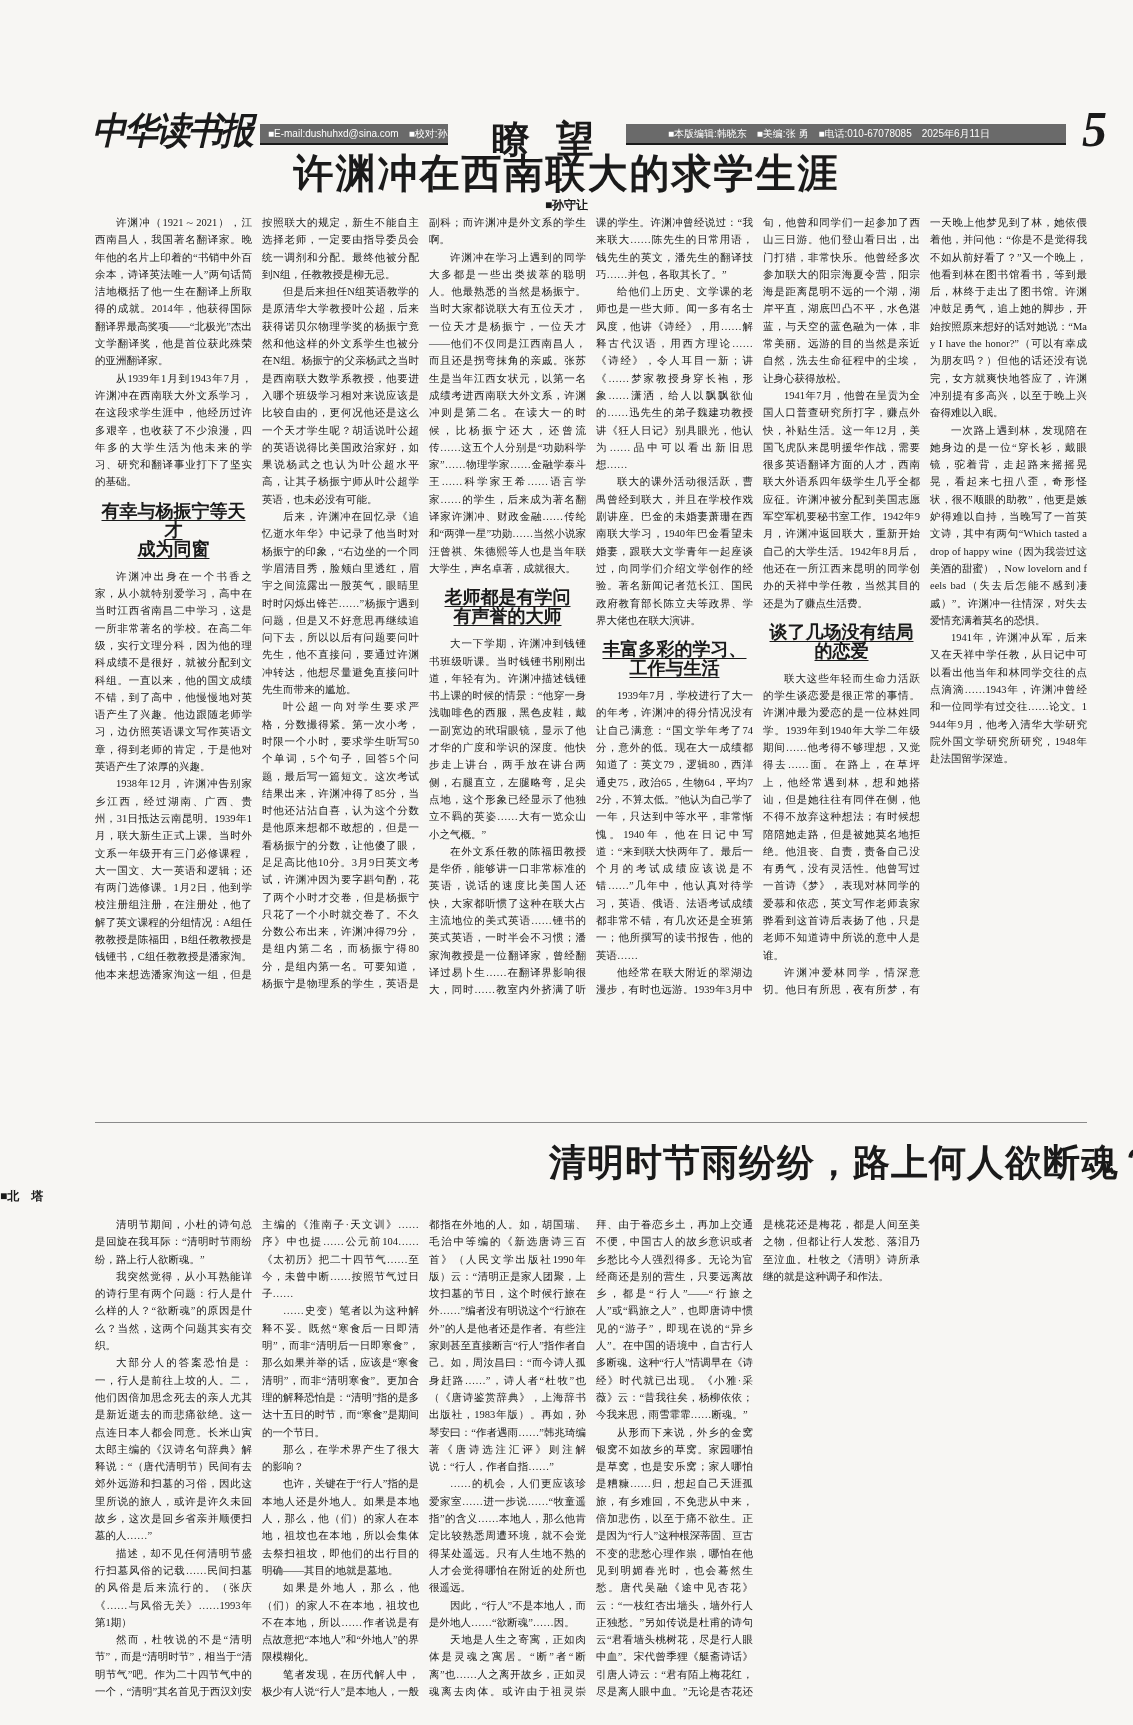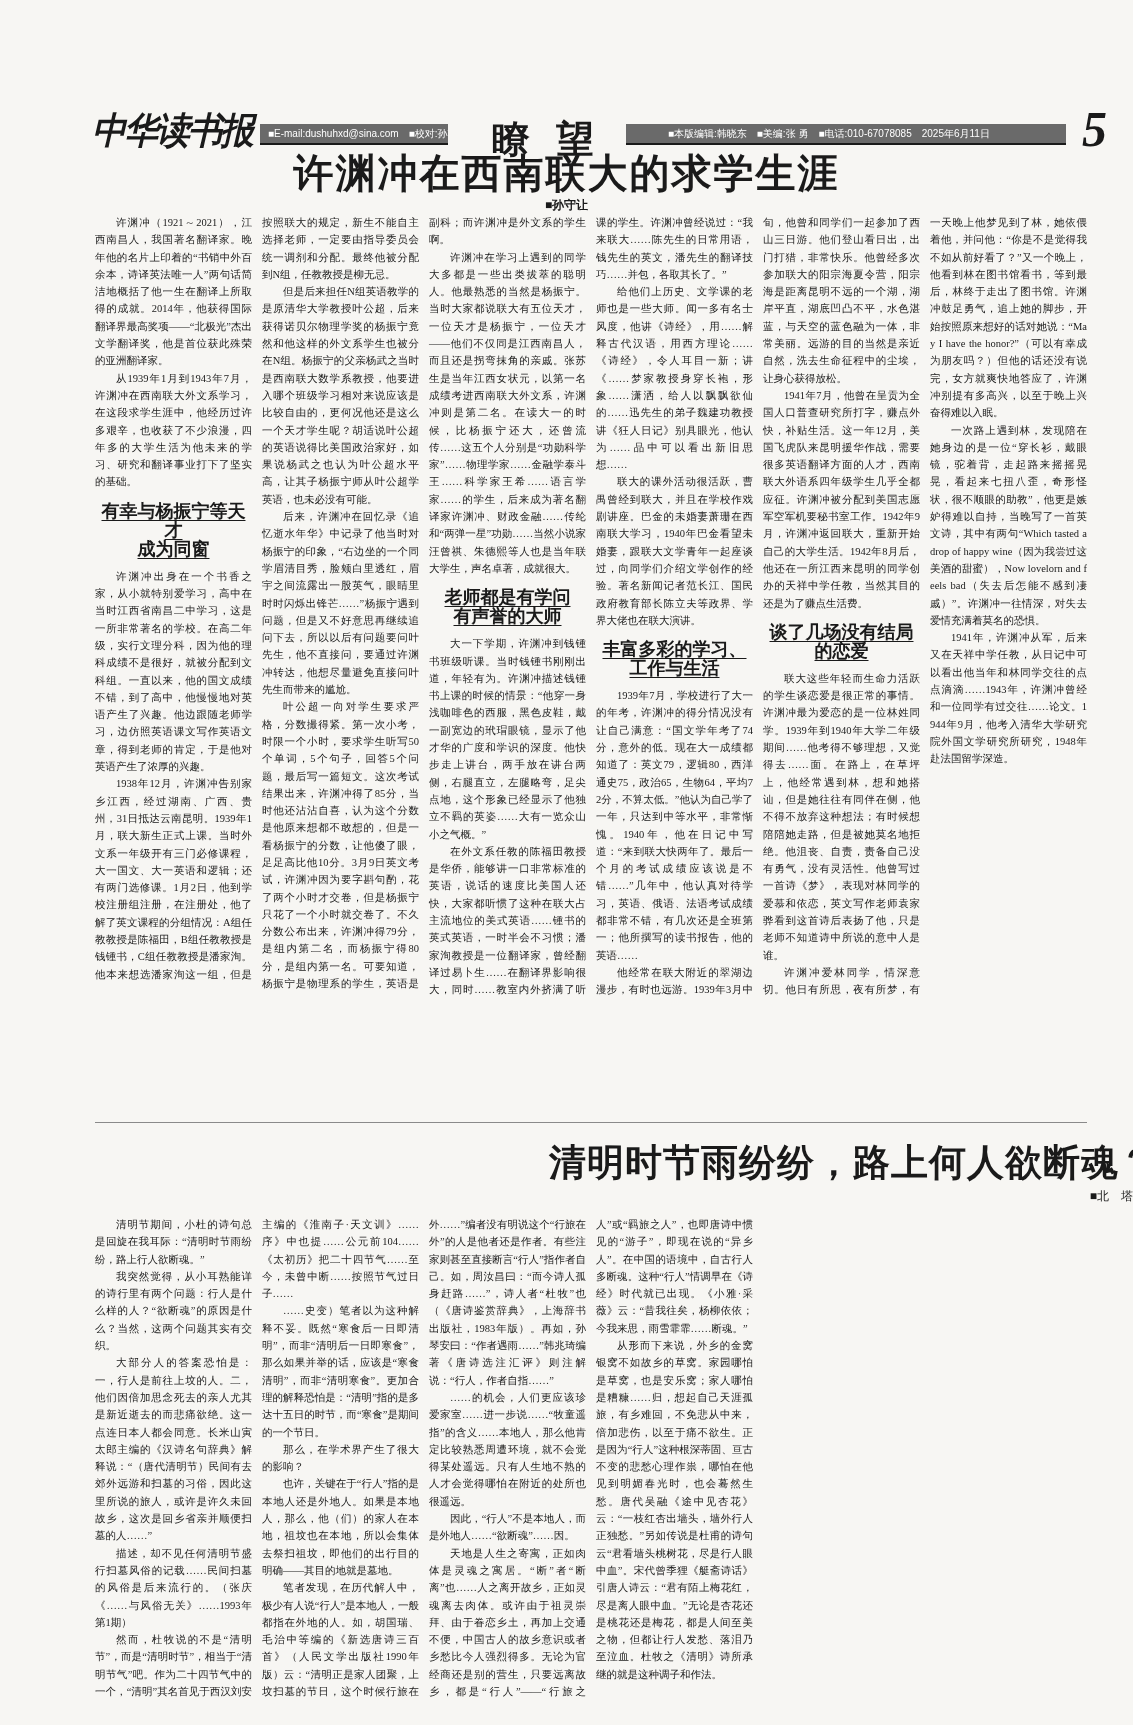--- a/index.html
+++ b/index.html
@@ -65,21 +65,21 @@
     border-top:1px solid #8a8a8a;
   }
   .a2-title{
     position:absolute;top:1138px;left:0;width:100%;
     text-align:right;font-size:37px;font-weight:bold;
     letter-spacing:1px;
     padding-left:24px;
   }
   .a2-byline{
     position:absolute;top:1188px;left:0;width:100%;
-    text-align:right;font-size:12px;font-weight:normal;
+    text-align:left;font-size:12px;font-weight:bold;
   }
   .a2-body{
     position:absolute;top:1216px;left:95px;width:992px;height:492px;
     column-count:6;column-gap:10px;column-fill:auto;
     overflow:hidden;
   }
 
   .para{
     margin:0;font-size:10.5px;line-height:17.3px;
     text-align:justify;text-indent:2em;
@@ -143,20 +143,21 @@
   <div class="a2-byline">■北　塔</div>
   <div class="a2-body">
       <p class="para">清明节期间，小杜的诗句总是回旋在我耳际：“清明时节雨纷纷，路上行人欲断魂。”</p>
       <p class="para">我突然觉得，从小耳熟能详的诗行里有两个问题：行人是什么样的人？“欲断魂”的原因是什么？当然，这两个问题其实有交织。</p>
       <p class="para">大部分人的答案恐怕是：一，行人是前往上坟的人。二，他们因倍加思念死去的亲人尤其是新近逝去的而悲痛欲绝。这一点连日本人都会同意。长米山寅太郎主编的《汉诗名句辞典》解释说：“（唐代清明节）民间有去郊外远游和扫墓的习俗，因此这里所说的旅人，或许是许久未回故乡，这次是回乡省亲并顺便扫墓的人……”</p>
       <p class="para">描述，却不见任何清明节盛行扫墓风俗的记载……民间扫墓的风俗是后来流行的。（张庆《……与风俗无关》……1993年第1期）</p>
       <p class="para">然而，杜牧说的不是“清明节”，而是“清明时节”，相当于“清明节气”吧。作为二十四节气中的一个，“清明”其名首见于西汉刘安主编的《淮南子·天文训》……序》中也提……公元前104……《太初历》把二十四节气……至今，未曾中断……按照节气过日子……</p>
       <p class="para">……史变）笔者以为这种解释不妥。既然“寒食后一日即清明”，而非“清明后一日即寒食”，那么如果并举的话，应该是“寒食清明”，而非“清明寒食”。更加合理的解释恐怕是：“清明”指的是多达十五日的时节，而“寒食”是期间的一个节日。</p>
       <p class="para">那么，在学术界产生了很大的影响？</p>
       <p class="para">也许，关键在于“行人”指的是本地人还是外地人。如果是本地人，那么，他（们）的家人在本地，祖坟也在本地，所以会集体去祭扫祖坟，即他们的出行目的明确——其目的地就是墓地。</p>
+      <p class="para">如果是外地人，那么，他（们）的家人不在本地，祖坟也不在本地，所以……作者说是有点故意把“本地人”和“外地人”的界限模糊化。</p>
       <p class="para">笔者发现，在历代解人中，极少有人说“行人”是本地人，一般都指在外地的人。如，胡国瑞、毛治中等编的《新选唐诗三百首》（人民文学出版社1990年版）云：“清明正是家人团聚，上坟扫墓的节日，这个时候行旅在外……”编者没有明说这个“行旅在外”的人是他者还是作者。有些注家则甚至直接断言“行人”指作者自己。如，周汝昌曰：“而今诗人孤身赶路……”，诗人者“杜牧”也（《唐诗鉴赏辞典》，上海辞书出版社，1983年版）。再如，孙琴安曰：“作者遇雨……”韩兆琦编著《唐诗选注汇评》则注解说：“行人，作者自指……”</p>
       <p class="para">……的机会，人们更应该珍爱家室……进一步说……“牧童遥指”的含义……本地人，那么他肯定比较熟悉周遭环境，就不会觉得某处遥远。只有人生地不熟的人才会觉得哪怕在附近的处所也很遥远。</p>
       <p class="para">因此，“行人”不是本地人，而是外地人……“欲断魂”……因。</p>
       <p class="para">天地是人生之寄寓，正如肉体是灵魂之寓居。“断”者“断离”也……人之离开故乡，正如灵魂离去肉体。或许由于祖灵崇拜、由于眷恋乡土，再加上交通不便，中国古人的故乡意识或者乡愁比今人强烈得多。无论为官经商还是别的营生，只要远离故乡，都是“行人”——“行旅之人”或“羁旅之人”，也即唐诗中惯见的“游子”，即现在说的“异乡人”。在中国的语境中，自古行人多断魂。这种“行人”情调早在《诗经》时代就已出现。《小雅·采薇》云：“昔我往矣，杨柳依依；今我来思，雨雪霏霏……断魂。”</p>
       <p class="para">从形而下来说，外乡的金窝银窝不如故乡的草窝。家园哪怕是草窝，也是安乐窝；家人哪怕是糟糠……归，想起自己天涯孤旅，有乡难回，不免悲从中来，倍加悲伤，以至于痛不欲生。正是因为“行人”这种根深蒂固、亘古不变的悲愁心理作祟，哪怕在他见到明媚春光时，也会蓦然生愁。唐代吴融《途中见杏花》云：“一枝红杏出墙头，墙外行人正独愁。”另如传说是杜甫的诗句云“君看墙头桃树花，尽是行人眼中血”。宋代曾季狸《艇斋诗话》引唐人诗云：“君有陌上梅花红，尽是离人眼中血。”无论是杏花还是桃花还是梅花，都是人间至美之物，但都让行人发愁、落泪乃至泣血。杜牧之《清明》诗所承继的就是这种调子和作法。</p>
     </div>
 
 </div>
 
 </body></html>

